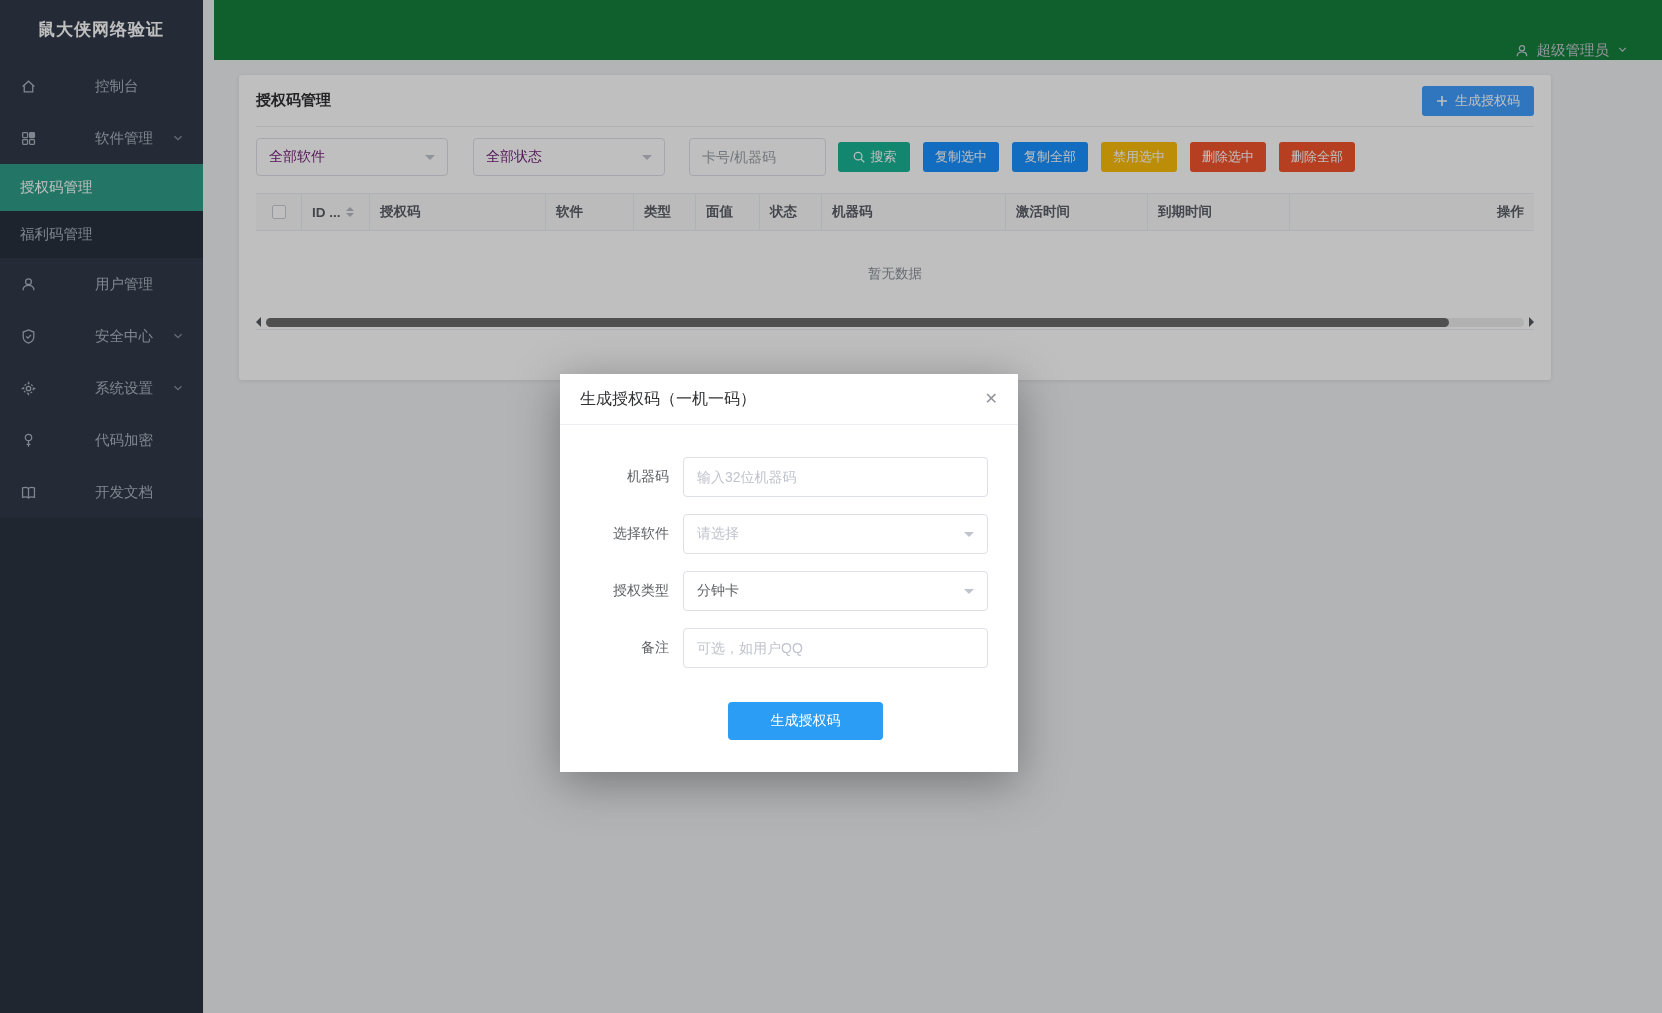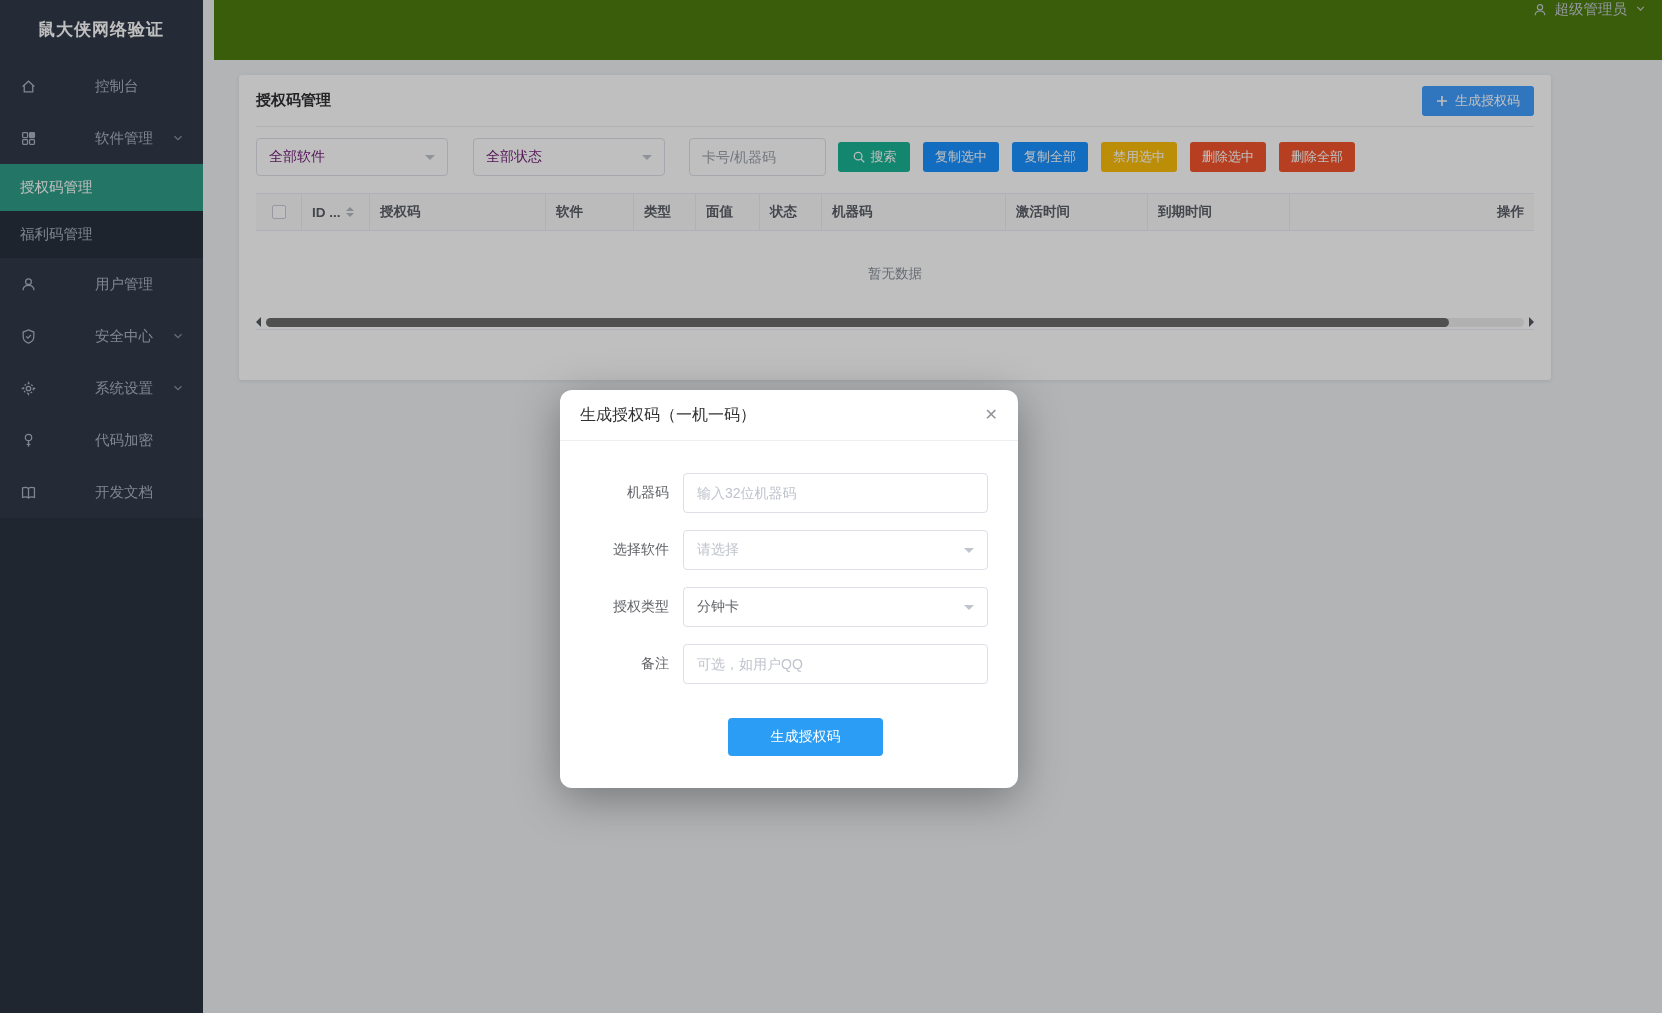--- a/index.html
+++ b/index.html
@@ -20,22 +20,22 @@
   .menu-item .mi-icon { width:17px; height:17px; margin-right:10px; display:inline-flex; flex:none; }
   .menu-item .mi-label { flex:1;margin-left:48px; }
   .chev { display:inline-flex; width:14px; height:14px; color:#8a93a0; }
   .submenu { background:#28313d; }
   .submenu-item { height:47px; display:flex; align-items:center; padding-left:20px;
                   color:#a9b3c0; font-size:14.5px; cursor:pointer; }
   .submenu-item.active { background:#2f9e88; color:#ffffff; }
 
   
   .main { flex:1; display:flex; flex-direction:column; }
-  .topbar { height:60px; flex:none; background:#4d7c0f; display:flex; align-items:flex-start;
-            justify-content:flex-end; padding-right:12px; }
+  .topbar { height:60px; flex:none; background:#15803d; display:flex; align-items:flex-end;
+            justify-content:flex-end; padding-right:30px; }
   .user-menu { display:flex; align-items:center; gap:7px; color:#c6ccd6; font-size:14.5px; cursor:pointer; }
   .user-menu .uicon { display:inline-flex; width:16px; height:16px; }
 
   .content { flex:1; padding:15px 0 0 25px; }
 
   
   .card { width:1312px; height:305px; background:#ffffff; border-radius:3px;
           box-shadow:0 1px 4px rgba(0,0,0,.09); padding:0 17px; }
   .card-head { height:52px; display:flex; align-items:center; justify-content:space-between;
                border-bottom:1px solid #ececec; }
@@ -90,21 +90,21 @@
   .hscroll { display:flex; align-items:center; height:13px; padding-bottom:2px; margin-bottom:10px; }
   .sarrow { width:0; height:0; border:5px solid transparent; flex:none; cursor:pointer; }
   .sarrow.left { border-right-color:#555a60; border-left-width:0; }
   .sarrow.right { border-left-color:#555a60; border-right-width:0; }
   .strack { flex:1; height:9px; background:#ececec; border-radius:5px; margin:0 5px; position:relative; cursor:pointer; }
   .sthumb { position:absolute; left:0; top:0; height:9px; width:94%; background:#6b6b6b; border-radius:5px; cursor:grab; }
   .table-bottom { border-bottom:1px solid #e9edf2; }
 
   
   .mask { position:absolute; inset:0; background:rgba(0,0,0,0.25); z-index:50; }
-  .modal { position:absolute; left:560px; top:390px; width:458px; background:#fff; border-radius:12px;
+  .modal { position:absolute; left:560px; top:374px; width:458px; background:#fff; border-radius:0;
            box-shadow:0 10px 45px rgba(0,0,0,0.35); z-index:60; }
   .modal-head { height:51px; display:flex; align-items:center; justify-content:space-between;
                 padding:0 20px; border-bottom:1px solid #eceef1; }
   .modal-title { font-size:16px; color:#303133; }
   .modal-close { color:#909399; font-size:16px; cursor:pointer; line-height:1; }
   .modal-body { padding:32px 30px 32px 24px; }
   .form-row { display:flex; align-items:center; height:40px; margin-bottom:17px; }
   .form-row label { width:85px; text-align:right; margin-right:14px; font-size:14px; color:#606266; flex:none; }
   .m-input { flex:1; height:40px; border:1px solid #dcdfe6; border-radius:4px; padding:0 13px;
              font-size:14px; color:#606266; outline:none; }

